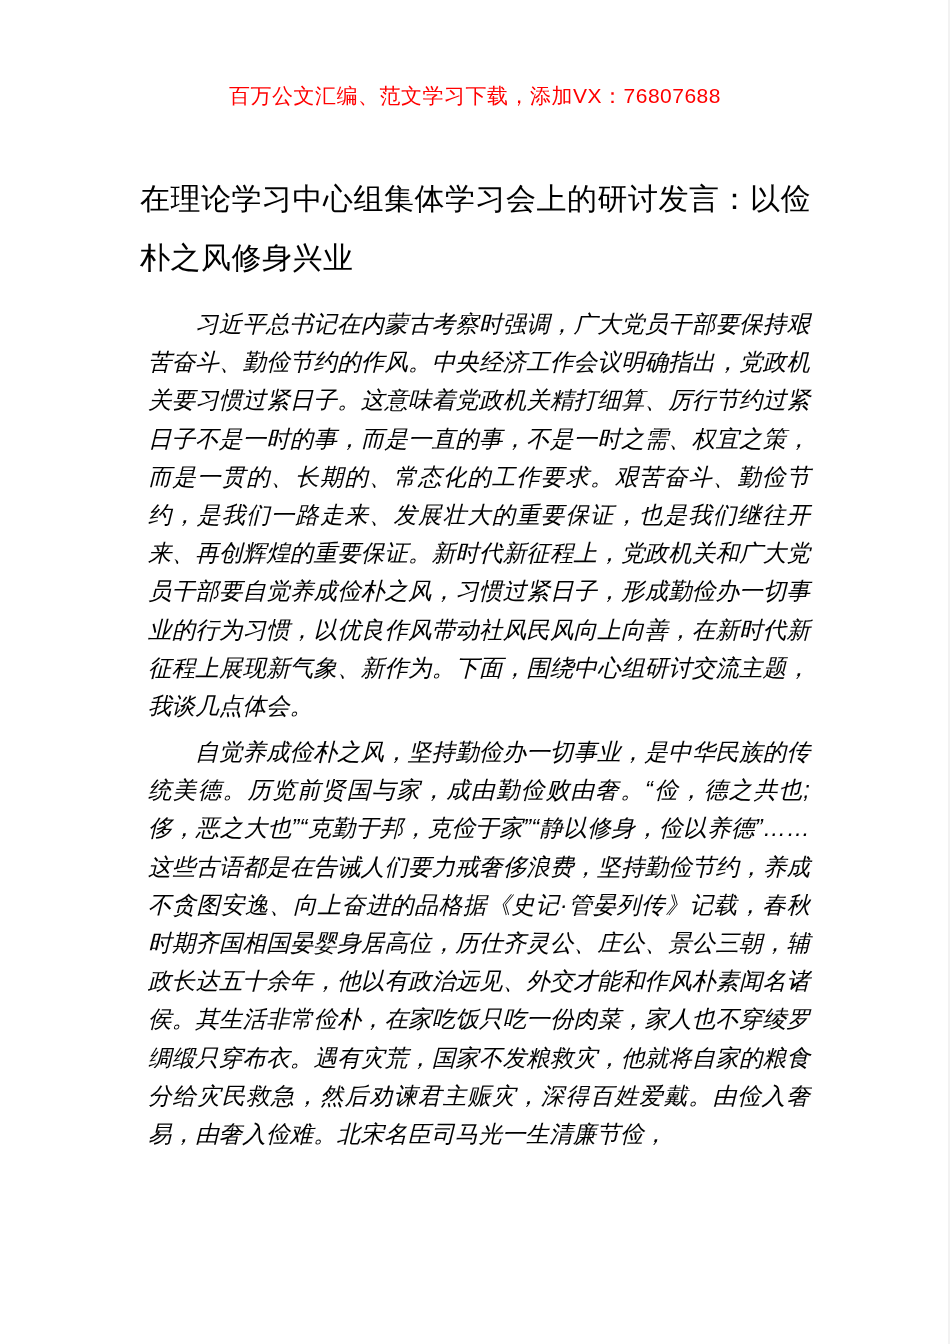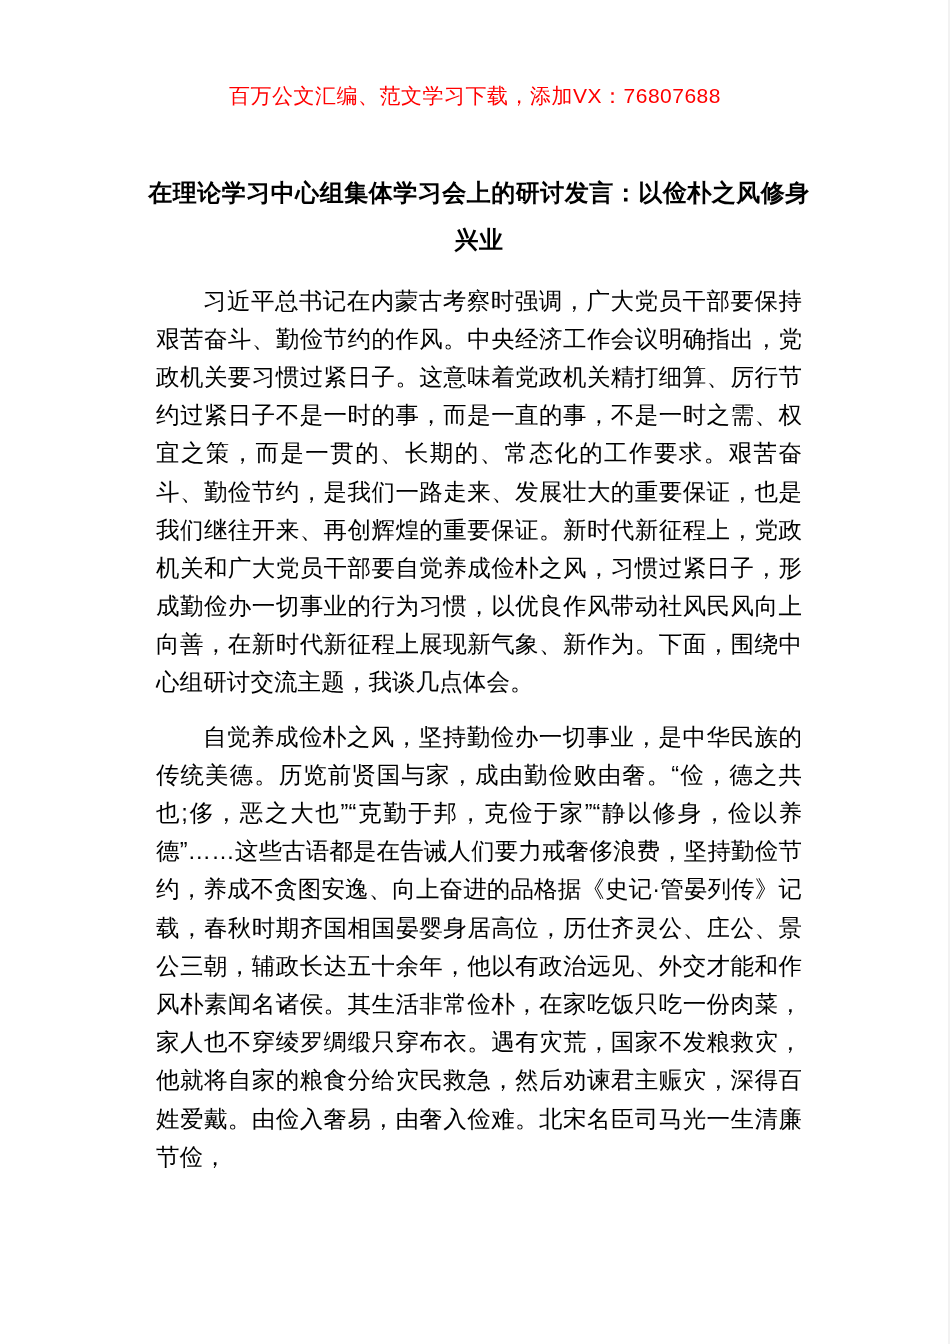--- a/index.html
+++ b/index.html
@@ -28,43 +28,43 @@
     letter-spacing: 0.5px;
     white-space: nowrap;
   }
   .doc-body {
     position: absolute;
     top: 170px;
     left: 140px;
     width: 678px;
   }
   .doc-title {
-    font-size: 24px;
-    font-weight: bold;
+    font-size: 30px;
+    font-weight: normal;
     line-height: 1.95;
-    text-align: center;
     color: #000000;
     margin: 0 0 18px 0;
     letter-spacing: 0.5px;
   }
   .salutation {
     font-size: 23px;
     line-height: 1.6;
     color: #000000;
     margin: 14px 0 0 0;
     letter-spacing: 0.2px;
   }
   .para {
     font-size: 23.5px;
     line-height: 1.625;
     color: #000000;
-    margin: 16px;
+    margin: 8px;
     text-align: justify;
     text-justify: inter-ideograph;
     letter-spacing: 0.1px;
+    font-style: italic;
   }
   .para.indent {
     text-indent: 2em;
   }
 </style>
 </head>
 <body>
 
 <div class="page">
 

